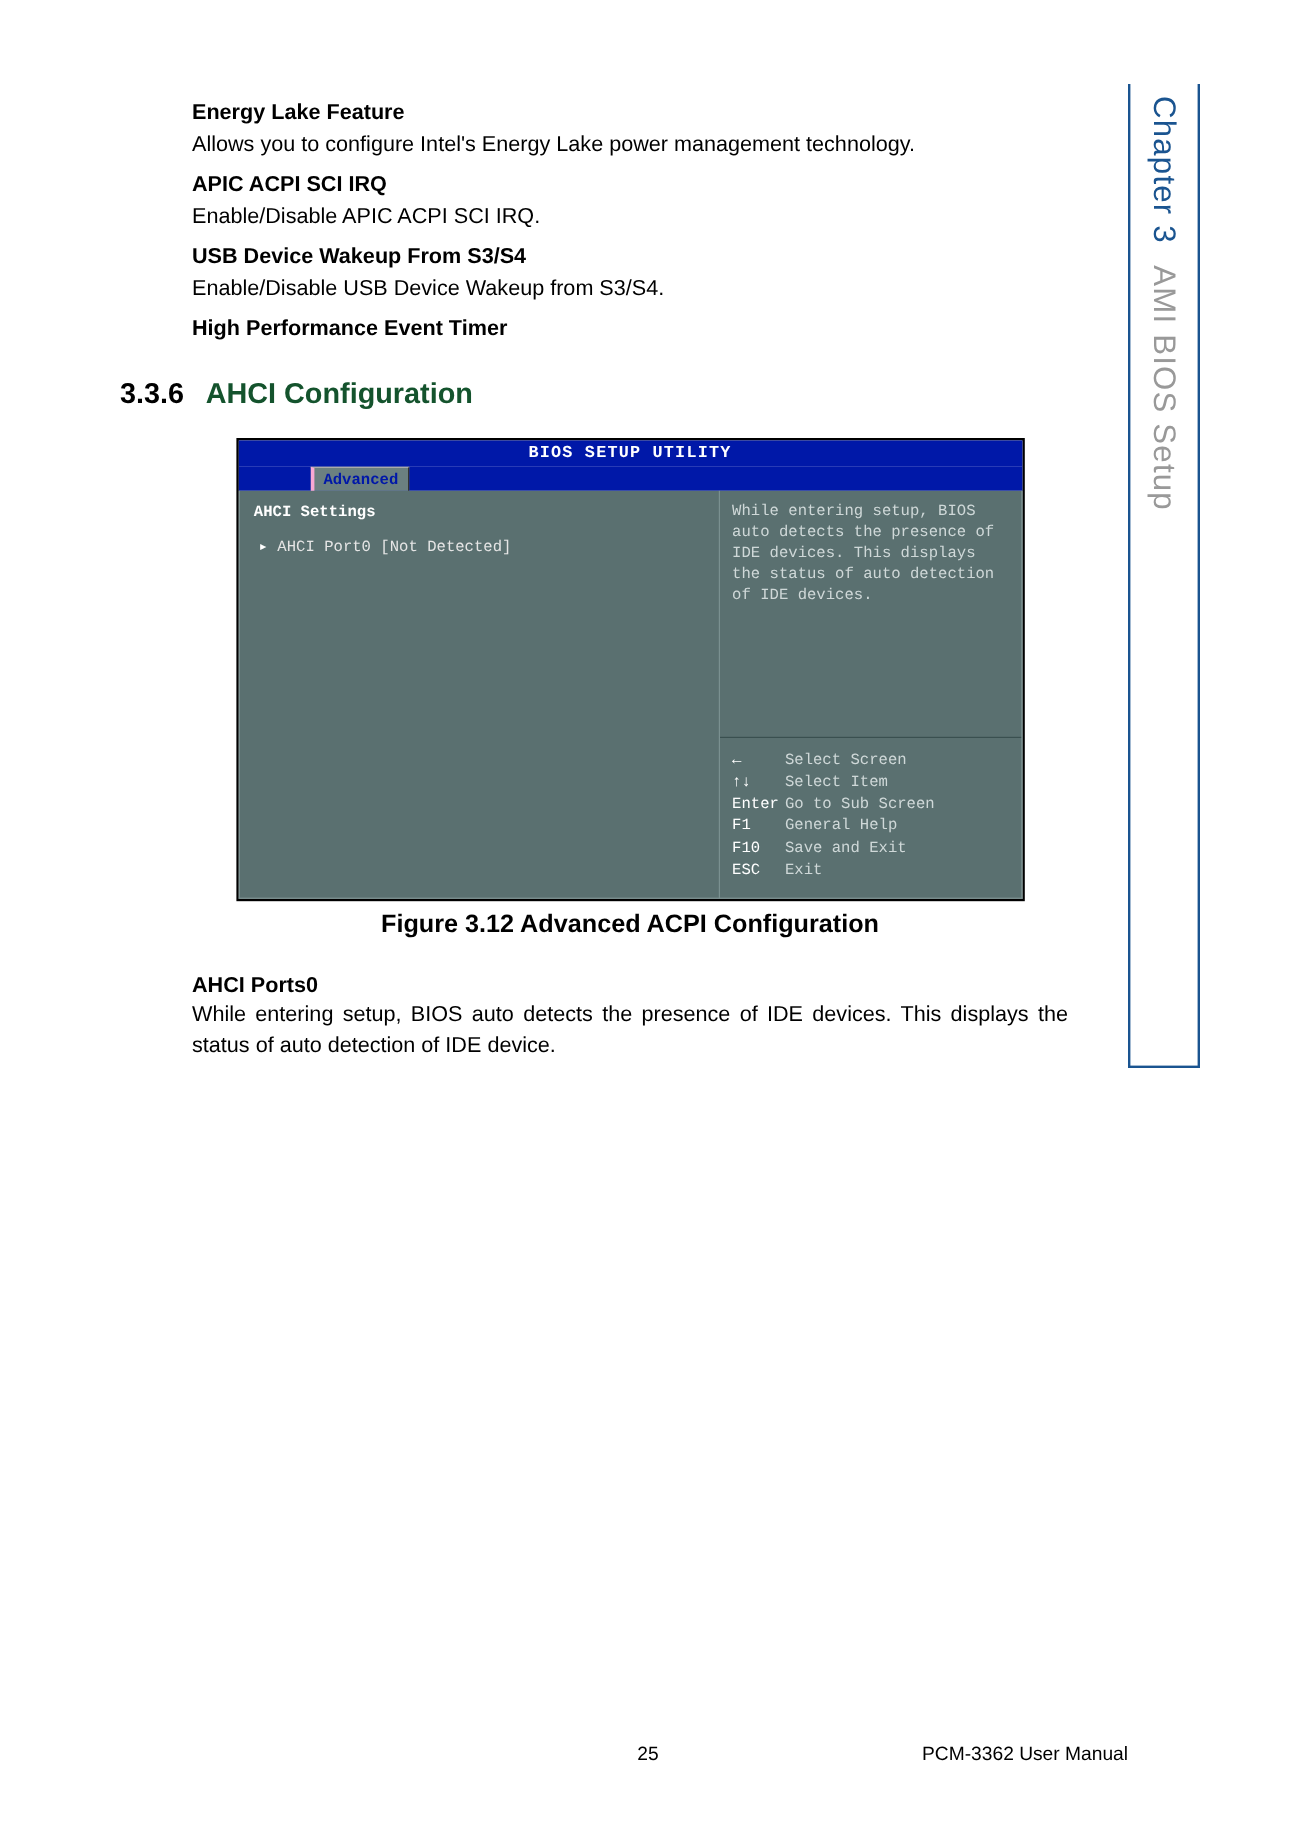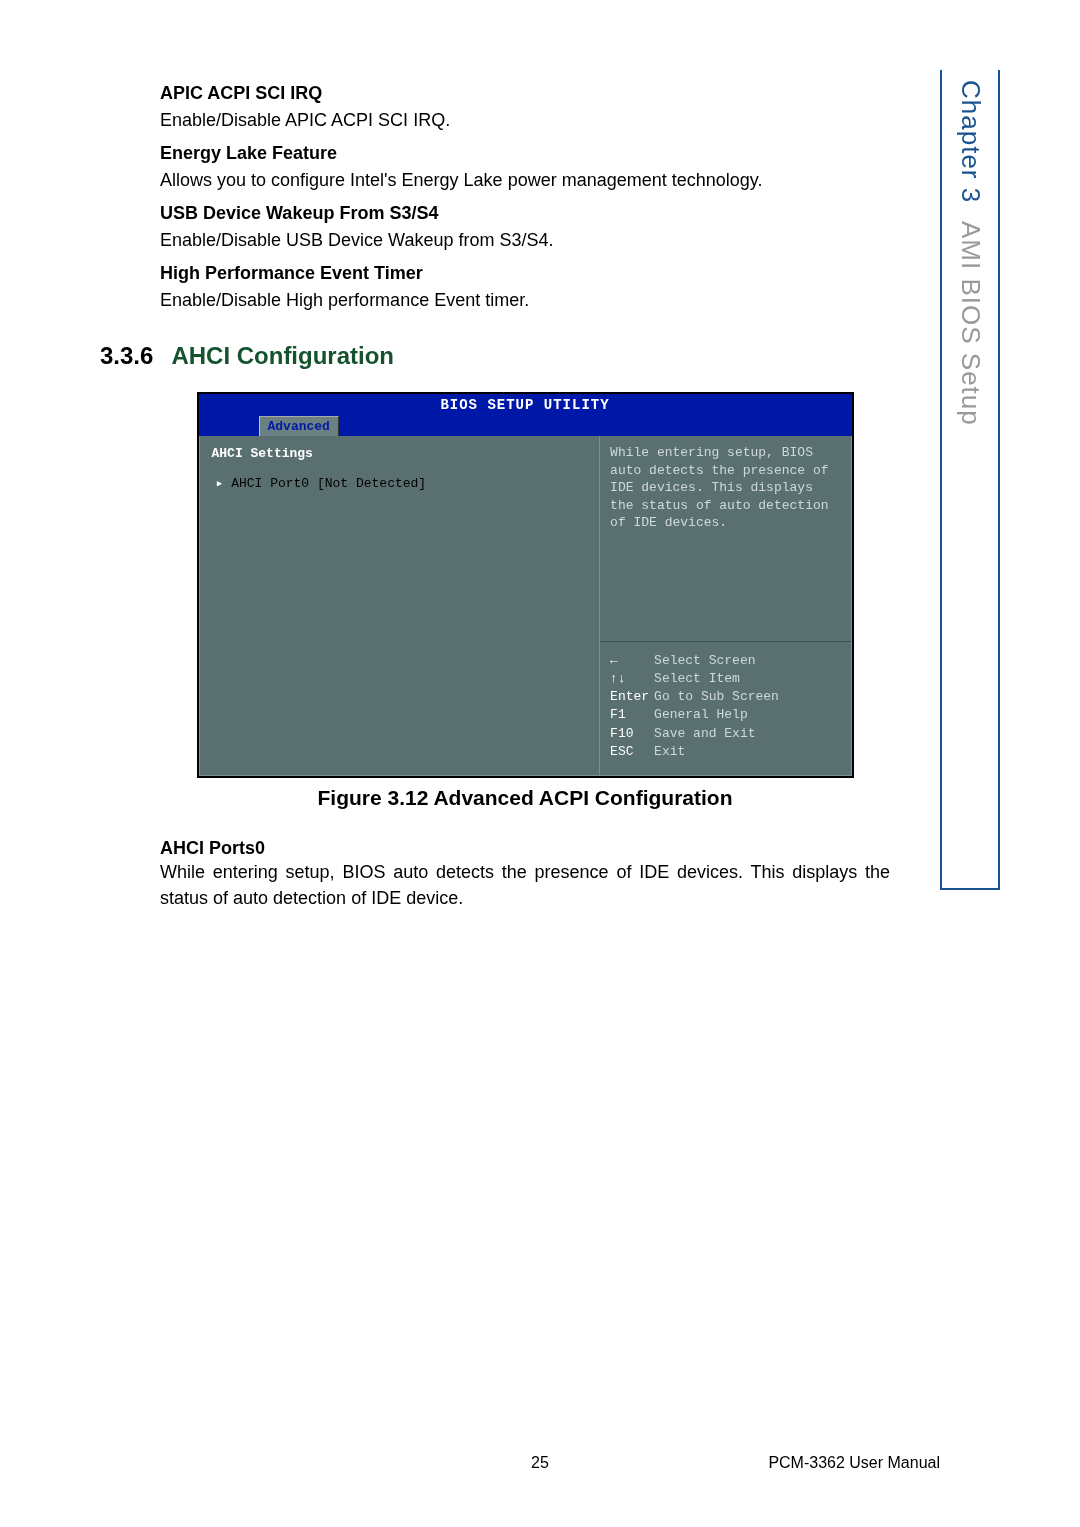--- a/index.html
+++ b/index.html
@@ -109,21 +109,21 @@
       background: #0018a8;
       display: flex;
       padding-left: 60px;
     }
     .bios-tab {
       background: #6b8080;
       color: #0018a8;
       padding: 2px 8px;
       font-weight: bold;
       border-top: 1px solid #aaa;
-      border-left: 1px solid #f9a8d4;
+      border-left: 3px solid #f9a8d4;
       border-right: 1px solid #333;
     }
     .bios-body {
       display: flex;
       background: #5a7070;
     }
     .bios-left {
       flex: 1.5;
       padding: 10px 12px;
       color: #c0c9c9;
@@ -131,21 +131,21 @@
       min-height: 340px;
       border: 1px solid #7a9090;
       border-top: none;
     }
     .bios-left-title {
       color: #fff;
       font-weight: bold;
       margin-bottom: 14px;
     }
     .bios-left-item {
-      color: #000000;
+      color: #e5e5e5;
       margin-left: 4px;
     }
     .bios-left-item::before {
       content: "▸ ";
       color: #fff;
     }
     .bios-right {
       flex: 1;
       display: flex;
       flex-direction: column;
@@ -226,34 +226,33 @@
 
   <div class="side-tab">
     <span class="side-tab-chapter">Chapter 3</span>
     <div class="side-tab-spacer"></div>
     <span class="side-tab-text">AMI BIOS Setup</span>
   </div>
 
   <div class="content">
 
     <div class="feature-block">
+      <div class="feature-title">Energy Lake Feature</div>
+      <div class="feature-desc">Allows you to configure Intel's Energy Lake power management technology.</div>
+    </div>
+    <div class="feature-block">
       <div class="feature-title">APIC ACPI SCI IRQ</div>
       <div class="feature-desc">Enable/Disable APIC ACPI SCI IRQ.</div>
-    </div>
-    <div class="feature-block">
-      <div class="feature-title">Energy Lake Feature</div>
-      <div class="feature-desc">Allows you to configure Intel's Energy Lake power management technology.</div>
     </div>
     <div class="feature-block">
       <div class="feature-title">USB Device Wakeup From S3/S4</div>
       <div class="feature-desc">Enable/Disable USB Device Wakeup from S3/S4.</div>
     </div>
     <div class="feature-block">
       <div class="feature-title">High Performance Event Timer</div>
-      <div class="feature-desc">Enable/Disable High performance Event timer.</div>
     </div>
 
     <div class="section-heading">
       <span class="section-number">3.3.6</span>
       <span class="section-title">AHCI Configuration</span>
     </div>
 
     <div class="bios-screenshot">
       <div class="bios-title-bar">BIOS SETUP UTILITY</div>
       <div class="bios-tab-row">

